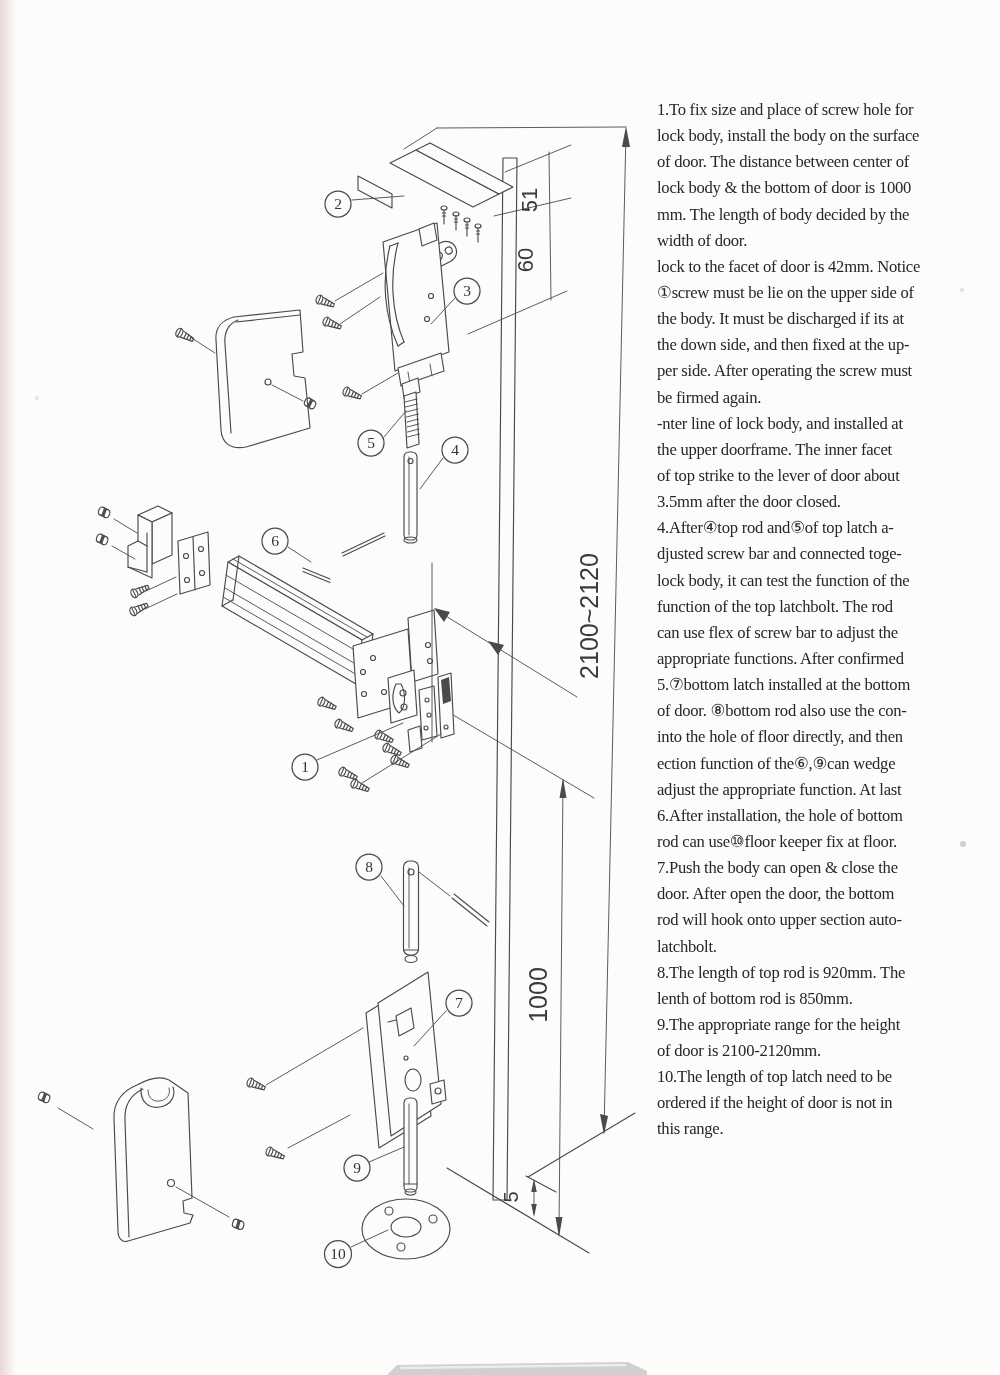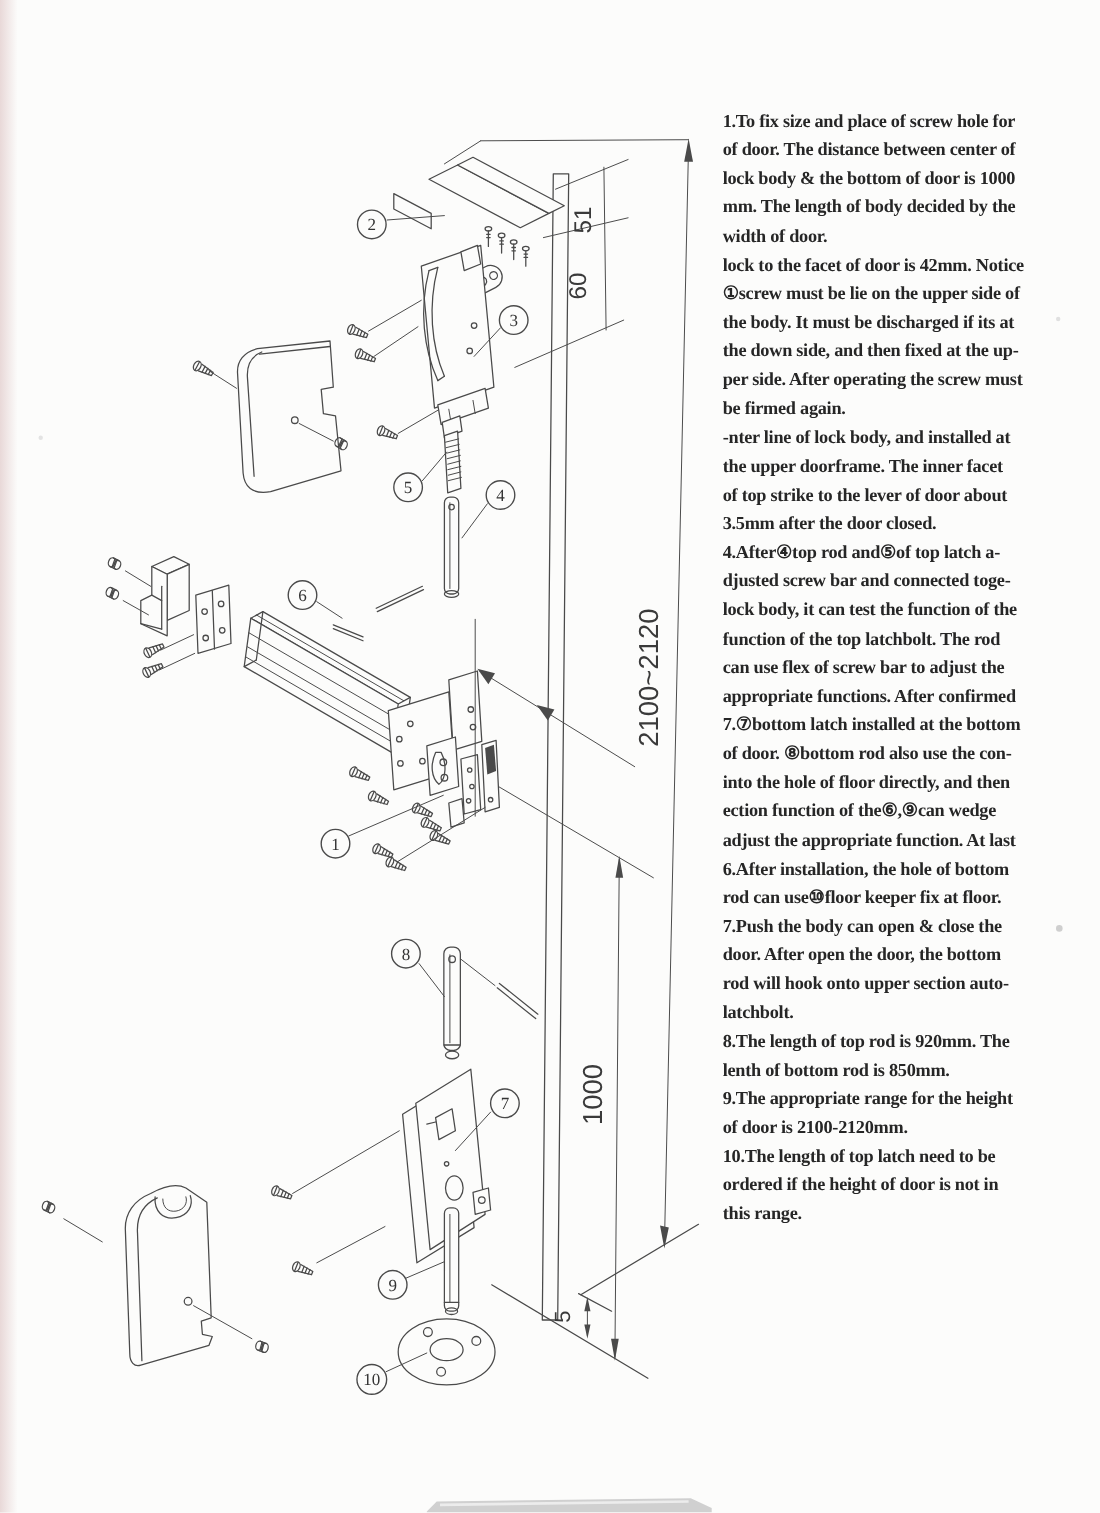--- a/index.html
+++ b/index.html
@@ -11,21 +11,21 @@
   
   body::before {
     content:''; position:absolute; left:0; top:0; width:16px; height:100%;
     background:linear-gradient(to right, rgba(213,181,181,0.5), rgba(213,181,181,0));
     z-index:3; pointer-events:none;
   }
   .diagram-svg { position:absolute; left:0; top:0; z-index:1; }
   .instructions {
     position:absolute; left:657px; top:97px; width:300px; z-index:2;
     font-size:16.6px; line-height:26.15px; color:#262626;
-    letter-spacing:-0.25px; white-space:nowrap;font-weight:bold;
+    letter-spacing:-0.25px; white-space:nowrap;
   }
   .txt-line { height:26.15px; }
   
   .ln { fill:none; stroke:#4a4a4a; stroke-width:1.15; stroke-linecap:round; stroke-linejoin:round; }
   .th { stroke-width:0.9; }
   .fw { fill:#fcfcfb; stroke:#4a4a4a; stroke-width:1.15; stroke-linejoin:round; }
   .fd { fill:#4a4a4a; stroke:none; }
   .dim-label { font-family:"Liberation Sans", sans-serif; fill:#3a3a3a; }
   .callout circle { fill:#fcfcfb; stroke:#4a4a4a; stroke-width:1.25; }
   .callout text { font-family:"Liberation Serif", serif; font-size:15.5px; fill:#333; }
@@ -384,41 +384,42 @@
     <path d="M388,1374 L397,1365 L628,1362 L647,1371 L647,1375 L388,1375 Z" fill="#d0d0d0"></path>
     <path d="M400,1368 L626,1365" stroke="#ececec" stroke-width="2.5" fill="none"></path>
     <circle cx="962" cy="290" r="2" fill="#e0e0e0"></circle>
     <circle cx="963" cy="844" r="3" fill="#cfcfcf"></circle>
     <circle cx="37" cy="398" r="2" fill="#e3e3e3"></circle>
   </g>
 </svg>
 
 <div class="instructions">
     <div class="txt-line">1.To fix size and place of screw hole for</div>
+    <div class="txt-line">lock body, install the body on the surface</div>
     <div class="txt-line">of door. The distance between center of</div>
     <div class="txt-line">lock body &amp; the bottom of door is 1000</div>
     <div class="txt-line">mm. The length of body decided by the</div>
     <div class="txt-line">width of door.</div>
     <div class="txt-line">lock to the facet of door is 42mm. Notice</div>
     <div class="txt-line">①screw must be lie on the upper side of</div>
     <div class="txt-line">the body. It must be discharged if its at</div>
     <div class="txt-line">the down side, and then fixed at the up-</div>
     <div class="txt-line">per side. After operating the screw must</div>
     <div class="txt-line">be firmed again.</div>
     <div class="txt-line">-nter line of lock body, and installed at</div>
     <div class="txt-line">the upper doorframe. The inner facet</div>
     <div class="txt-line">of top strike to the lever of door about</div>
     <div class="txt-line">3.5mm after the door closed.</div>
     <div class="txt-line">4.After④top rod and⑤of top latch a-</div>
     <div class="txt-line">djusted screw bar and connected toge-</div>
     <div class="txt-line">lock body, it can test the function of the</div>
     <div class="txt-line">function of the top latchbolt. The rod</div>
     <div class="txt-line">can use flex of screw bar to adjust the</div>
     <div class="txt-line">appropriate functions. After confirmed</div>
-    <div class="txt-line">7.⑦bottom latch installed at the bottom</div>
+    <div class="txt-line">5.⑦bottom latch installed at the bottom</div>
     <div class="txt-line">of door. ⑧bottom rod also use the con-</div>
     <div class="txt-line">into the hole of floor directly, and then</div>
     <div class="txt-line">ection function of the⑥,⑨can wedge</div>
     <div class="txt-line">adjust the appropriate function. At last</div>
     <div class="txt-line">6.After installation, the hole of bottom</div>
     <div class="txt-line">rod can use⑩floor keeper fix at floor.</div>
     <div class="txt-line">7.Push the body can open &amp; close the</div>
     <div class="txt-line">door. After open the door, the bottom</div>
     <div class="txt-line">rod will hook onto upper section auto-</div>
     <div class="txt-line">latchbolt.</div>

